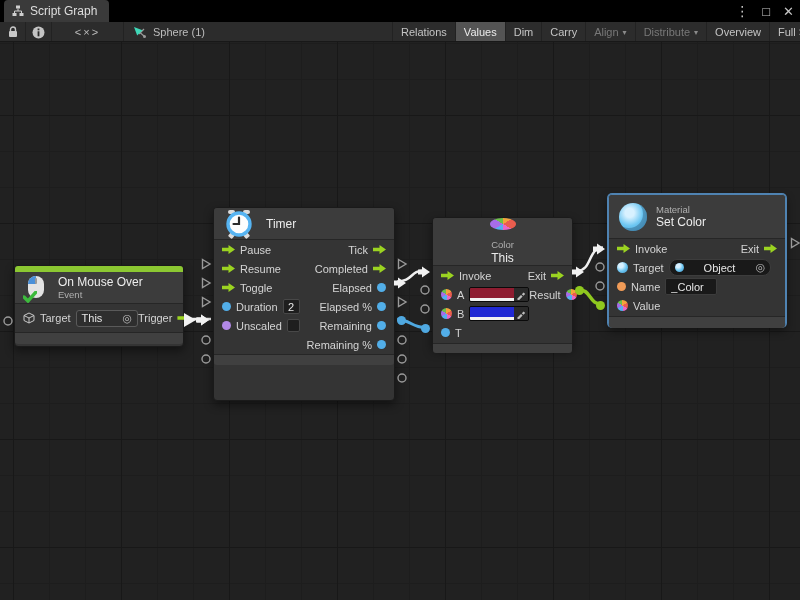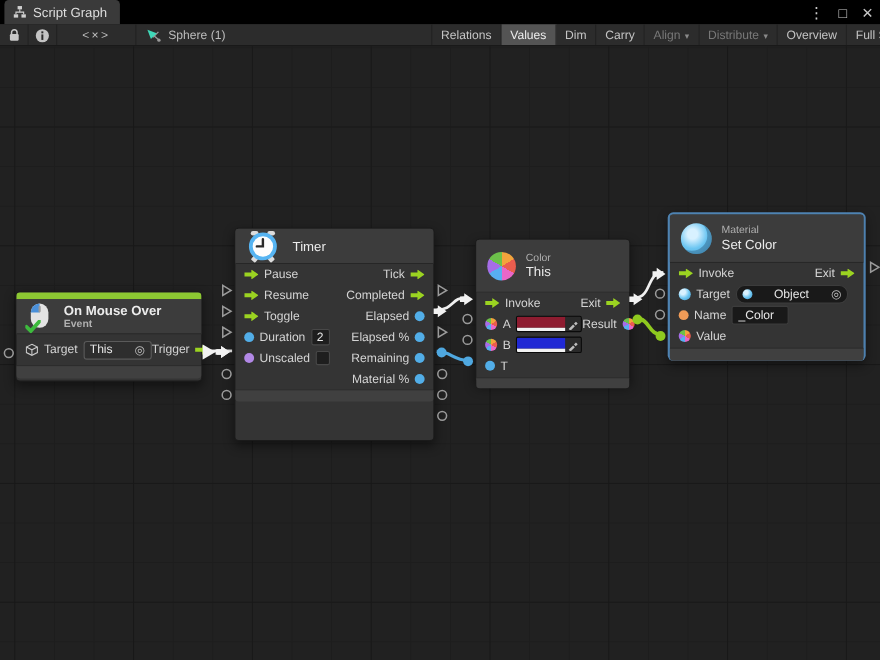--- a/index.html
+++ b/index.html
@@ -178,21 +178,21 @@
   <svg class="wires" width="800" height="558">
     <path d="M184 277 L211 277" fill="none" stroke-width="2.5" stroke="#f0f0f0"></path>
     <path d="M397 239.5 C413 239.5 410 228.5 424 228.5" fill="none" stroke-width="2.5" stroke="#f0f0f0"></path>
     <path d="M397 277.5 C410 277.5 412 285.5 425 285.5" fill="none" stroke-width="3" stroke="#4fa8e0"></path>
     <path d="M578 228.5 C592 228.5 588 205.5 603 205.5" fill="none" stroke-width="2.5" stroke="#f0f0f0"></path>
     <path d="M578 247.5 C592 247.5 588 262.5 603 262.5" fill="none" stroke-width="3.5" stroke="#8fc91f"></path>
   </svg>
 
   <div class="node" style="left:14px; top:223px; width:170px; height:82px;">
     <div class="accent-strip" style="background-color: rgb(140, 200, 50);"></div>
-    <div class="node-header" style="height:32px; border-radius:0;font-weight:bold;">
+    <div class="node-header" style="height:32px; border-radius:0;">
       <div class="mouse-wrap">
         <svg width="22" height="24" viewBox="0 0 22 24">
           <rect x="3" y="1" width="16" height="22" rx="8" fill="#e3e3e3"></rect>
           <path d="M3 9 a8 8 0 0 1 8 -8 V9 Z" fill="#4a90d9"></path>
           <rect x="10" y="3" width="2" height="6" rx="1" fill="#9a9a9a"></rect>
         </svg>
         <svg width="14" height="12" viewBox="0 0 14 12" style="position:absolute; left:-2px; bottom:-2px;">
           <path d="M1 6 L5 10 L13 1" fill="none" stroke="#3dbb3d" stroke-width="3.4" stroke-linecap="round"></path>
         </svg>
       </div>
@@ -289,21 +289,21 @@
         <div class="checkbox"></div>
         </div>
       <div class="pgrp">
           <span class="plabel">Remaining</span>
           <div class="dot dot-blue"></div>
         </div>
     </div>
     <div class="prow">
       <div class="pgrp"></div>
       <div class="pgrp">
-          <span class="plabel">Material %</span>
+          <span class="plabel">Remaining %</span>
           <div class="dot dot-blue"></div>
         </div>
     </div>
     <div class="node-footer" style="height:11px;"></div>
 
     <svg class="oport" style="left:-14px; top:50px;" width="12" height="12" viewBox="0 0 12 12">
         <path d="M2.5 1.5 L10 6 L2.5 10.5 Z" fill="none" stroke="#9a9a9a" stroke-width="1.4"></path>
       </svg>
     <svg class="oport" style="left:-14px; top:69px;" width="12" height="12" viewBox="0 0 12 12">
         <path d="M2.5 1.5 L10 6 L2.5 10.5 Z" fill="none" stroke="#9a9a9a" stroke-width="1.4"></path>
@@ -338,21 +338,21 @@
       </svg>
     <svg class="oport" style="right:-14px; top:145px;" width="12" height="12" viewBox="0 0 12 12">
         <circle cx="6" cy="6" r="4" fill="none" stroke="#9a9a9a" stroke-width="1.4"></circle>
       </svg>
     <svg class="oport" style="right:-14px; top:164px;" width="12" height="12" viewBox="0 0 12 12">
         <circle cx="6" cy="6" r="4" fill="none" stroke="#9a9a9a" stroke-width="1.4"></circle>
       </svg>
   </div>
 
   <div class="node" style="left:432px; top:175px; width:141px; height:131px;">
-    <div class="node-header" style="height:48px;">
+    <div class="node-header" style="height:48px;flex-direction:column;">
       <div class="dot-wheel" style="width:26px; height:26px;"></div>
       <div>
         <div class="node-cat">Color</div>
         <div class="node-title">This</div>
       </div>
     </div>
     <div class="prow">
       <div class="pgrp">
           <div class="flow-arrow"></div>
           <span class="plabel">Invoke</span>

